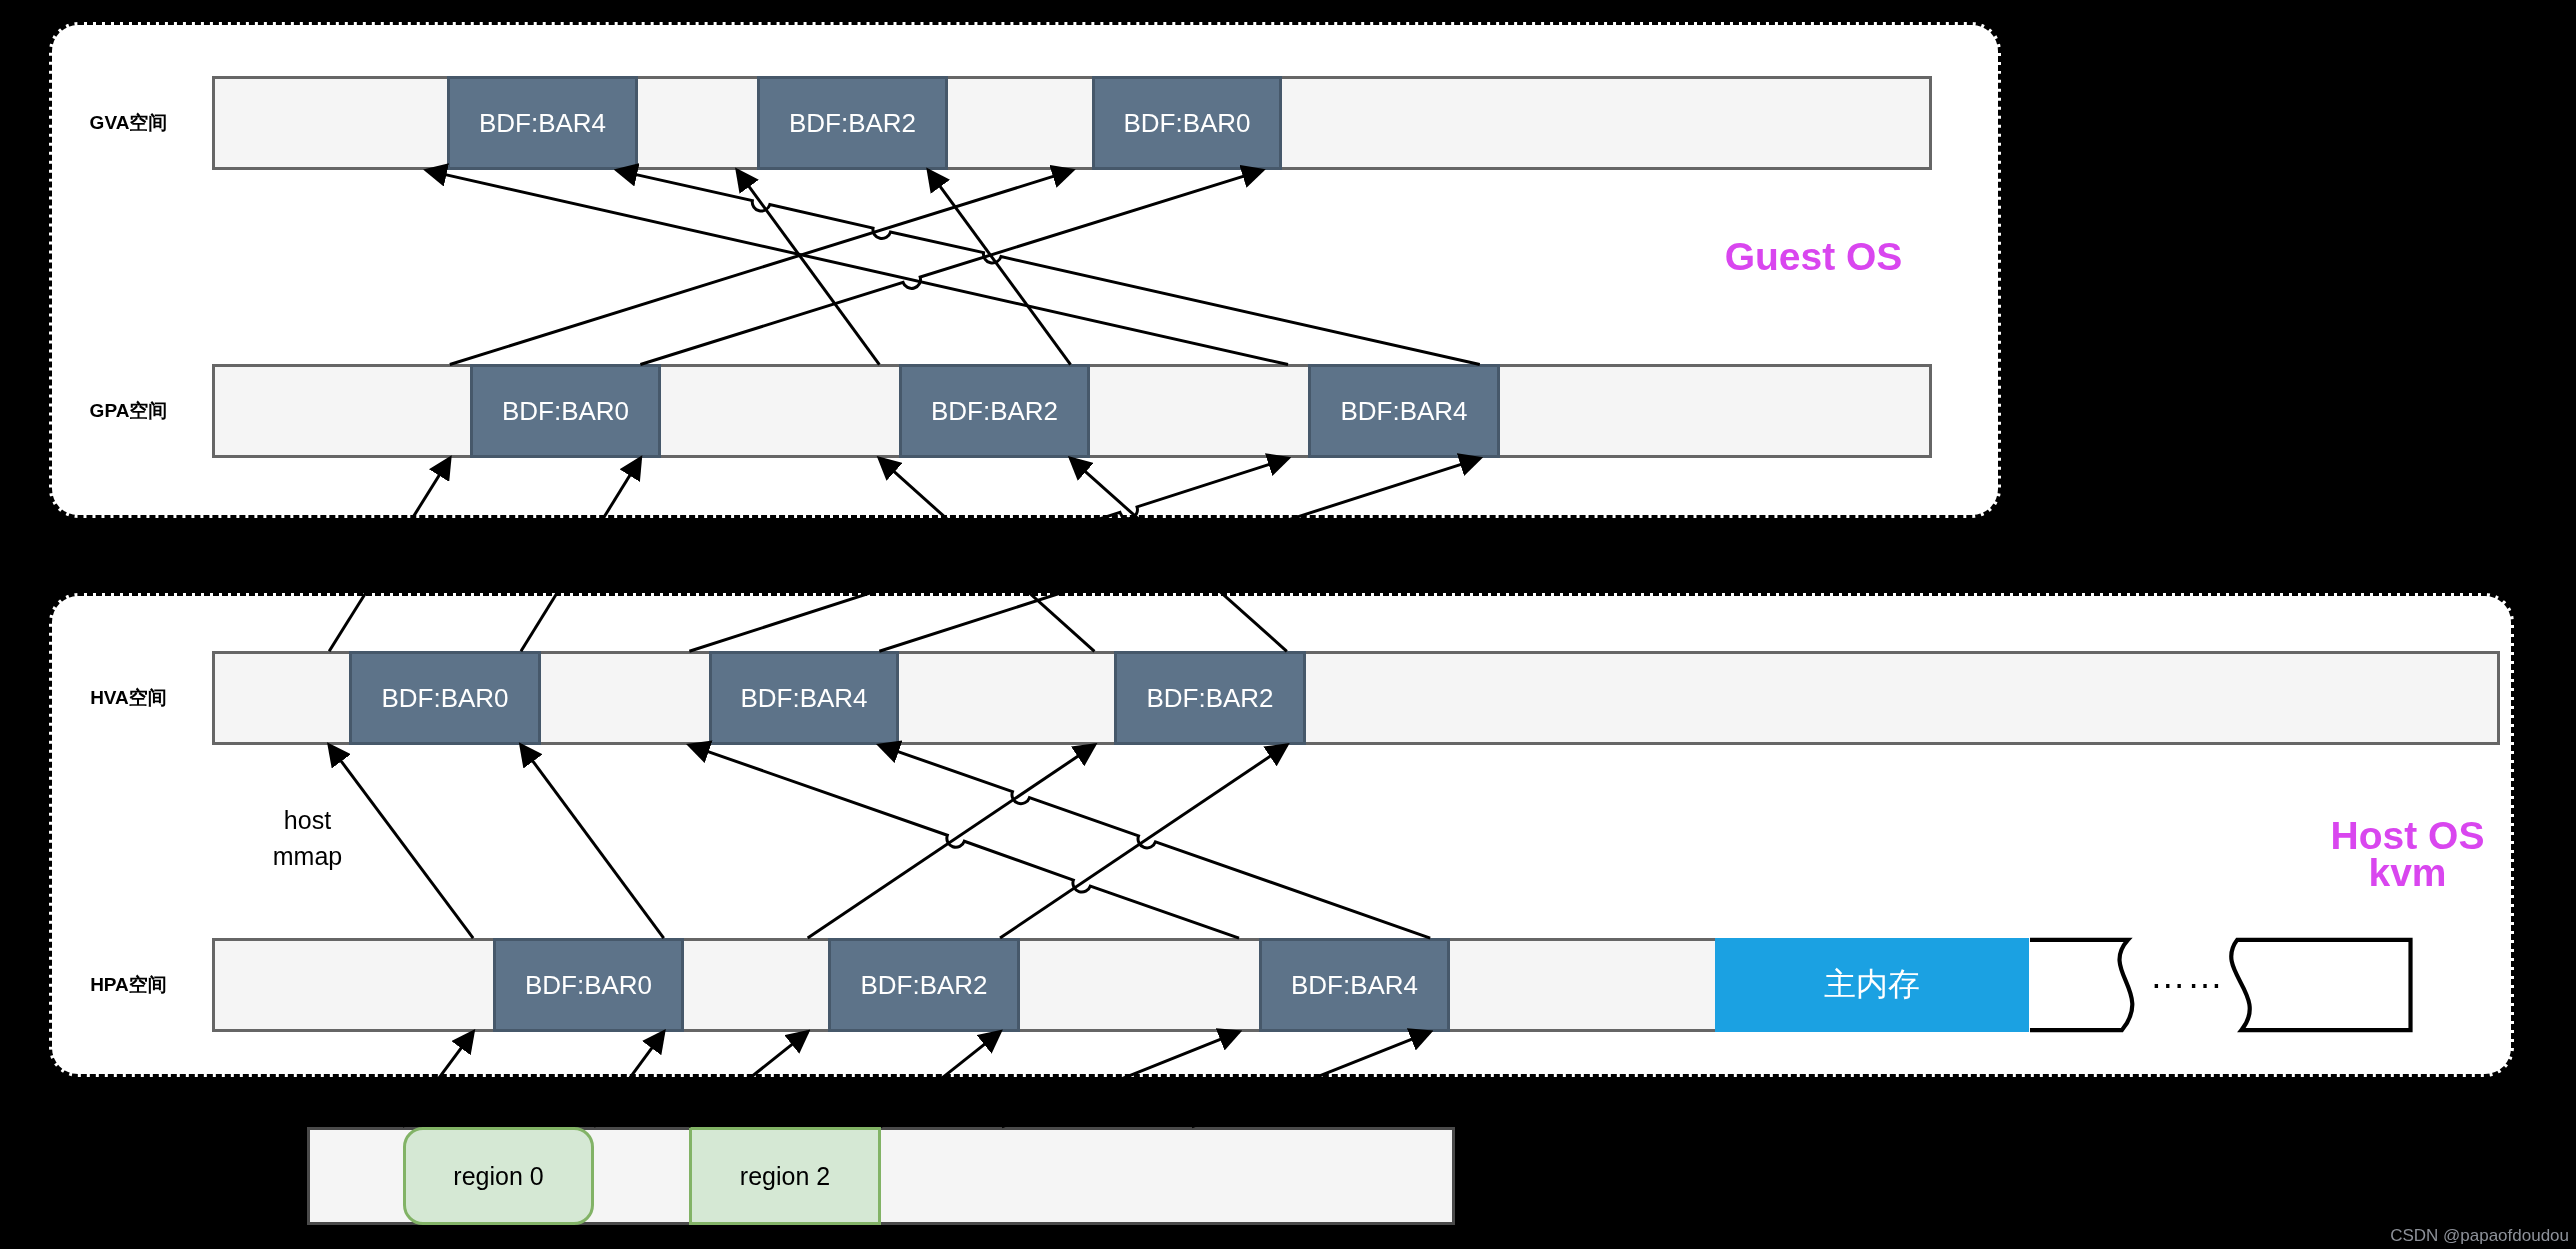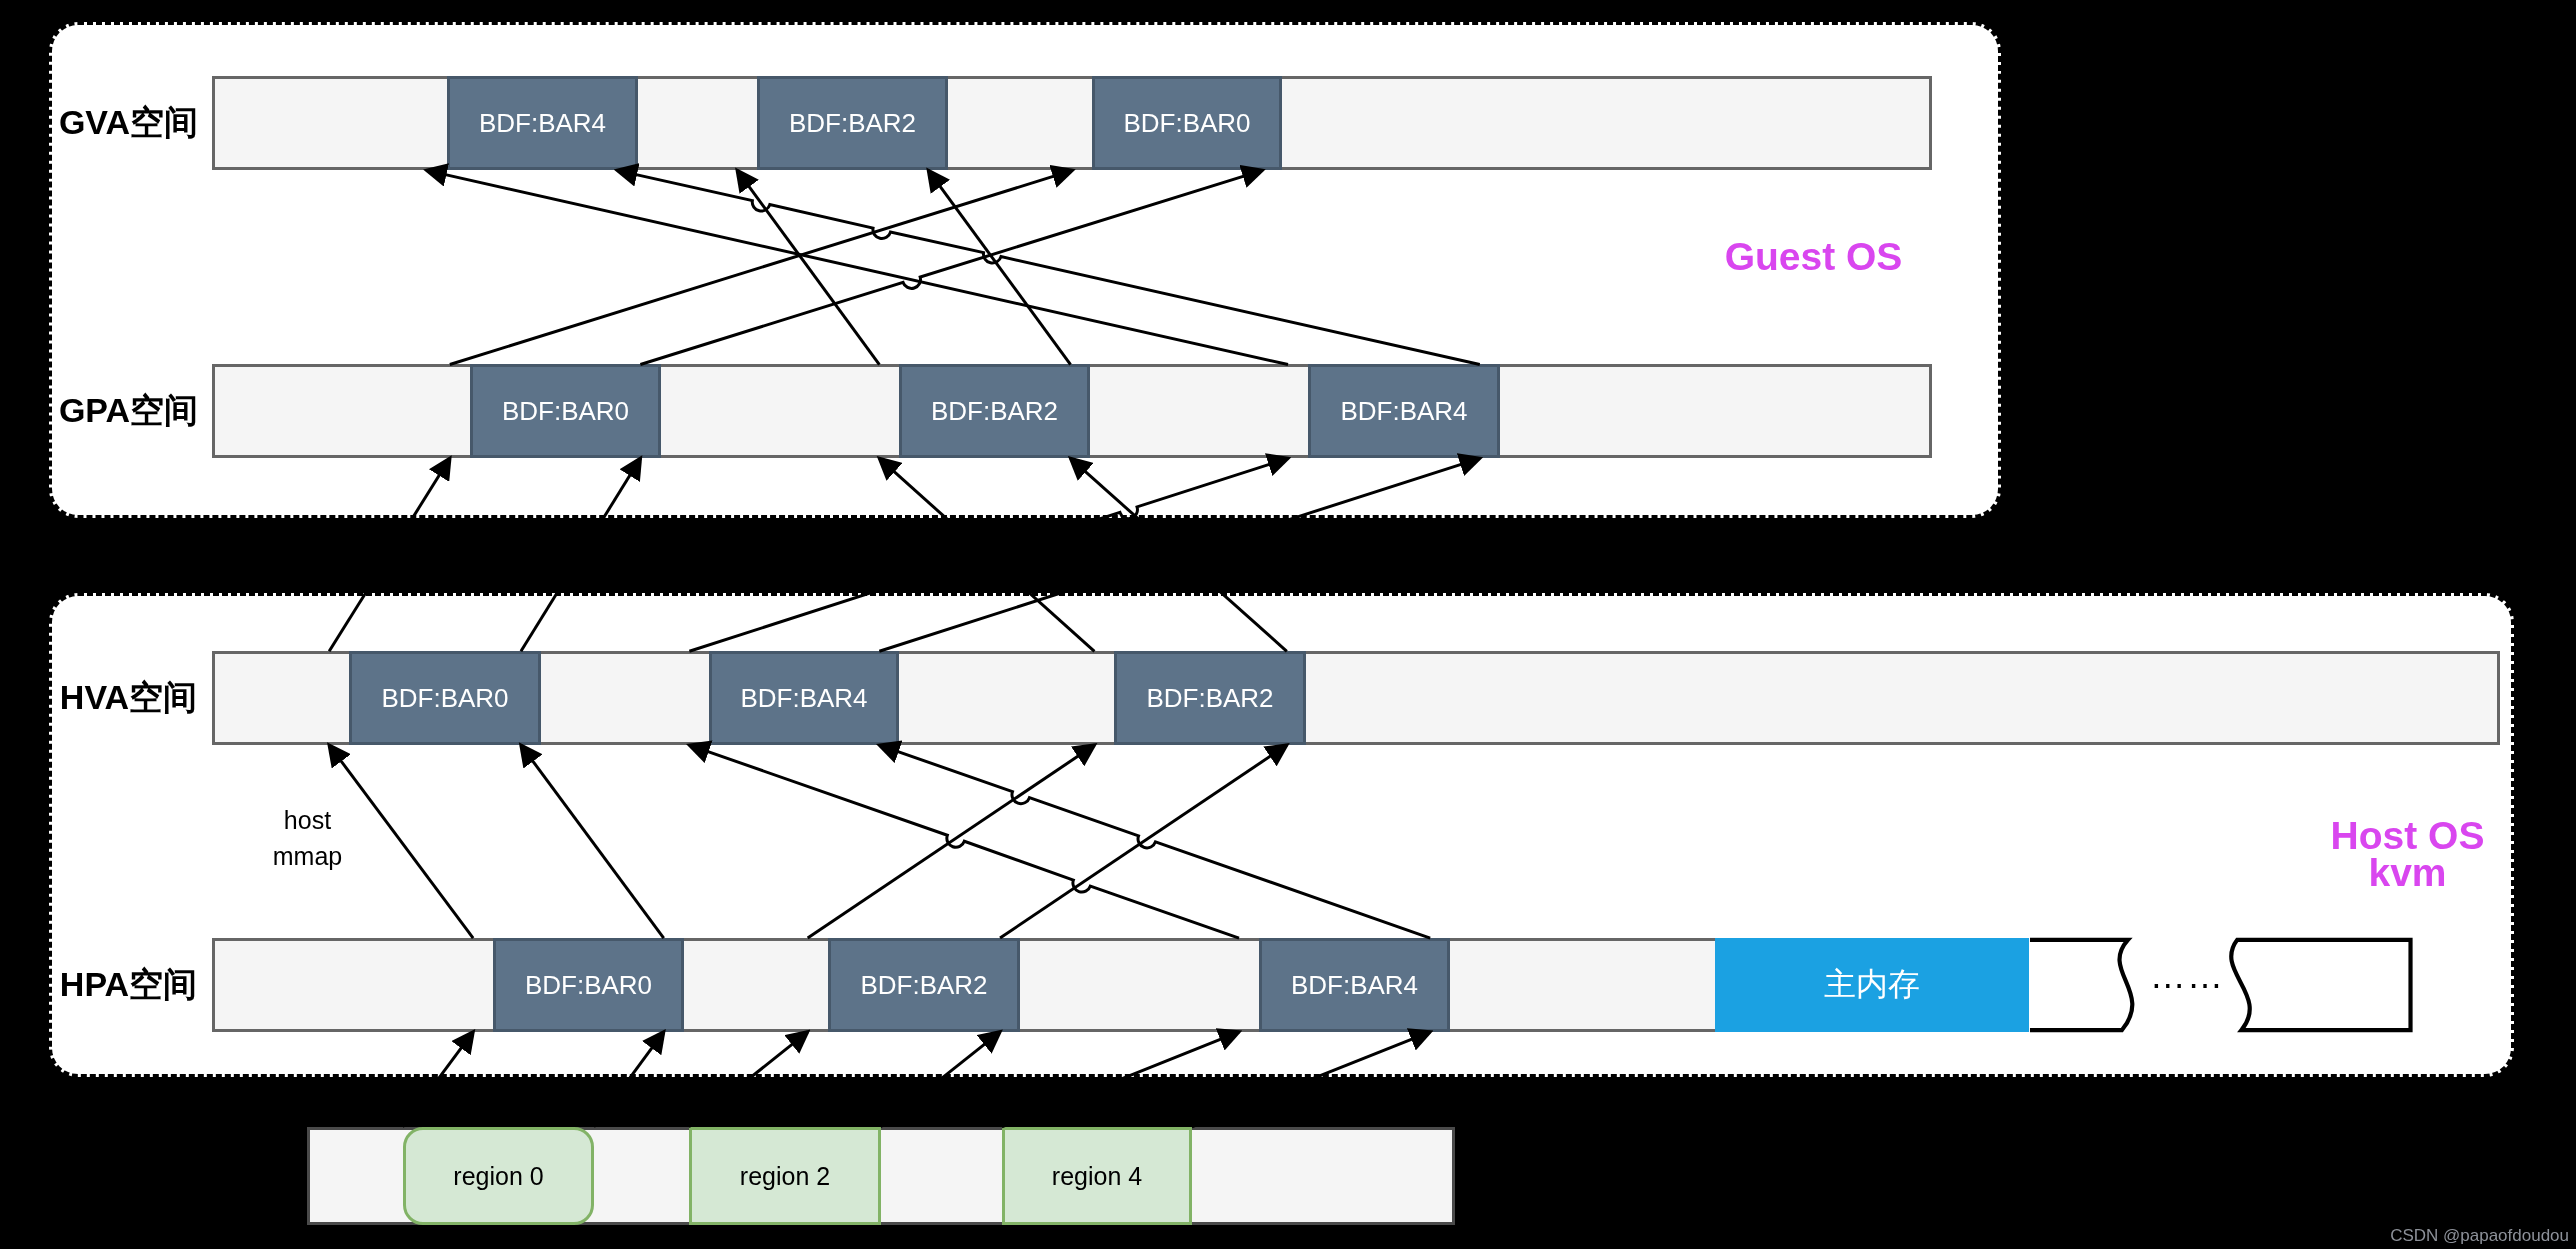--- a/index.html
+++ b/index.html
@@ -5,21 +5,21 @@
   html,body{margin:0;padding:0;background:#000;width:2576px;height:1250px;overflow:hidden;
             font-family:"Liberation Sans",sans-serif;}
   #canvas{position:absolute;left:0;top:0;width:2576px;height:1250px;background:#000;}
   .container{position:absolute;background:#fff;border:3px dashed #000;border-radius:29px;box-sizing:border-box;z-index:0;}
   .row{position:absolute;background:#f5f5f5;border:3px solid #666;box-sizing:border-box;z-index:1;}
   .block{position:absolute;background:#5d7389;border:3px solid #46586a;box-sizing:border-box;z-index:2;
          color:#fff;font-size:26px;display:flex;align-items:center;justify-content:center;white-space:nowrap;margin-left:20px;}
   .memblock{position:absolute;background:#1ba1e2;box-sizing:border-box;z-index:2;color:#fff;font-size:32px;
          display:flex;align-items:center;justify-content:center;white-space:nowrap;}
   .rowlabel{position:absolute;width:161px;height:94px;display:flex;align-items:center;justify-content:center;
-         color:#000;font-weight:bold;font-size:34px;z-index:2;white-space:nowrap;}
+         color:#000;font-weight:bold;font-size:19px;z-index:2;white-space:nowrap;}
   .oslabel{position:absolute;color:#d946ef;font-weight:bold;font-size:39px;text-align:center;line-height:37px;z-index:2;white-space:nowrap;}
   .mmaplabel{position:absolute;color:#000;font-size:25px;text-align:center;line-height:36px;z-index:2;white-space:nowrap;}
   .dots{position:absolute;color:#000;font-size:36px;z-index:2;display:flex;align-items:center;justify-content:center;letter-spacing:1.2px;}
   .regionbar{position:absolute;background:#f5f5f5;border:3px solid #4a4a4a;box-sizing:border-box;z-index:1;}
   .region{position:absolute;background:#d5e8d4;border:3.6px solid #82b366;box-sizing:border-box;z-index:2;
          color:#000;font-size:25px;display:flex;align-items:center;justify-content:center;white-space:nowrap;}
   .watermark{position:absolute;color:#8d9199;font-size:17px;text-align:right;z-index:3;white-space:nowrap;}
   #overlay{position:absolute;left:0;top:0;z-index:5;pointer-events:none;}
   #overlay path.arrow{stroke:#000;stroke-width:5;fill:none;}
 </style>
@@ -65,21 +65,20 @@
   <div class="row" style="left:212px;top:938px;width:1816px;height:94px;"></div>
   <div class="block" style="left:473px;top:938px;width:191px;height:94px;">BDF:BAR0</div>
   <div class="block" style="left:808px;top:938px;width:192px;height:94px;">BDF:BAR2</div>
   <div class="block" style="left:1239px;top:938px;width:191px;height:94px;">BDF:BAR4</div>
   <div class="memblock" style="left:1715px;top:938px;width:314px;height:94px;">主内存</div>
   <div class="dots" style="left:2130px;top:949px;width:114px;height:54px;">……</div>
 
   <div class="regionbar" style="left:307px;top:1127px;width:1148px;height:98px;"></div>
   <div class="region" style="left:403px;top:1127px;width:191px;height:98px;border-radius:20px;">region 0</div>
   <div class="region" style="left:689px;top:1127px;width:192px;height:98px;">region 2</div>
-  <div class="region" style="left:1002px;top:1127px;width:190px;height:98px;">region 4</div>
 
   <div class="watermark" style="left:2330px;top:1226px;width:239px;">CSDN @papaofdoudou</div>
 
   <svg id="overlay" width="2576" height="1250" viewBox="0 0 4312 2092">
     <defs>
       <marker id="ah" viewBox="0 0 10 10" refX="8.5" refY="5" markerWidth="8" markerHeight="8" orient="auto">
         <path d="M0,0 L10,5 L0,10 Z" fill="#000"></path>
       </marker>
     </defs>
 

